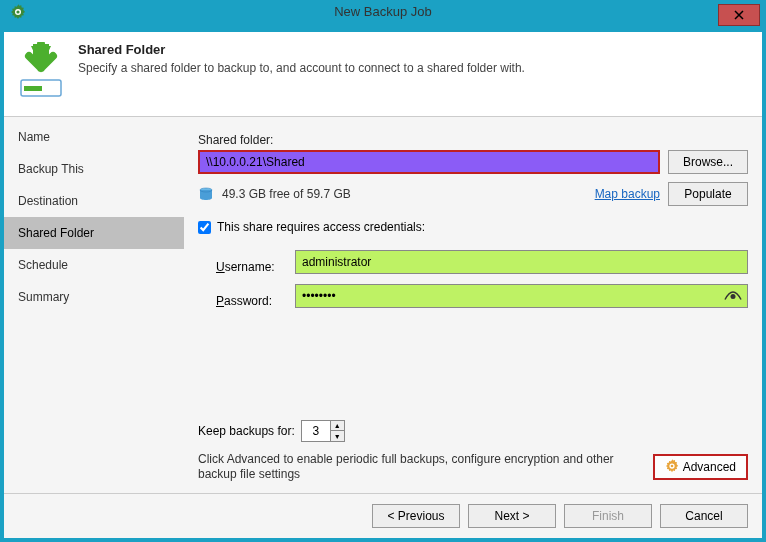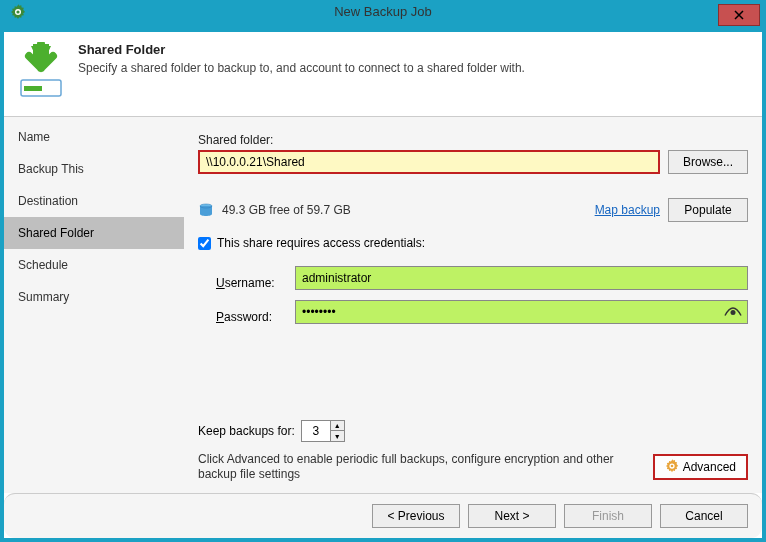--- a/index.html
+++ b/index.html
@@ -13,44 +13,44 @@
 .header-icon { width: 46px; height: 60px; display: flex; flex-direction: column; align-items: center; }
 .header-text h1 { font-size: 13px; font-weight: bold; margin-bottom: 4px; color: #222; }
 .header-text p { font-size: 12px; color: #444; }
 .body { flex: 1; display: flex; background: #f5f5f5; }
 .sidebar { width: 180px; background: #f5f5f5; padding-top: 4px; }
 .sidebar-item { padding: 9px 14px; cursor: pointer; color: #333; }
 .sidebar-item.active { background: #bfbfbf; color: #000; }
 .main { flex: 1; background: #f5f5f5; padding: 16px 14px 0 14px; display: flex; flex-direction: column; }
 .field-label { margin-bottom: 3px; color: #222; }
 .row { display: flex; align-items: center; gap: 8px; margin-bottom: 6px; }
-.path-input { flex: 1; height: 24px; padding: 2px 6px; border: 2px solid #c02020; background: #fef9c3; outline: none; }
+.path-input { flex: 1; height: 24px; padding: 2px 6px; border: 2px solid #c02020; background: #8b5cf6; outline: none; }
 .btn { height: 24px; padding: 0 12px; background: #eee; border: 1px solid #999; cursor: pointer; min-width: 80px; }
-.disk-row { display: flex; align-items: center; gap: 8px; margin-bottom: 14px; margin-top: 18px; }
+.disk-row { display: flex; align-items: center; gap: 8px; margin-bottom: 14px; margin-top: 2px; }
 .disk-icon svg { display: block; }
 .disk-text { color: #333; }
 .link { color: #1766c1; text-decoration: underline; cursor: pointer; margin-left: auto; }
 .check-row { display: flex; align-items: center; gap: 6px; margin-bottom: 16px; }
 .cred-row { display: flex; align-items: flex-end; gap: 11px; margin-bottom: 10px; margin-left: 18px; }
 .cred-label { width: 68px; text-align: left; }
 .text-input { flex: 1; height: 24px; padding: 2px 6px; border: 1px solid #888; background: #bef264; }
 .pwd-wrap { flex: 1; position: relative; }
 .pwd-wrap .text-input { width: 100%; padding-right: 28px; }
 .eye { position: absolute; right: 6px; top: 50%; transform: translateY(-50%); cursor: pointer; }
 .spacer { flex: 1; }
 .keep-row { display: flex; align-items: center; gap: 6px; margin-bottom: 10px; }
 .spinner { display: inline-flex; border: 1px solid #888; height: 22px; background: #fff; }
 .spinner input { width: 28px; border: none; text-align: center; outline: none; }
 .spinner .arrows { display: flex; flex-direction: column; width: 14px; border-left: 1px solid #888; }
 .spinner .arrows div { flex: 1; display: flex; align-items: center; justify-content: center; font-size: 7px; cursor: pointer; background: #eee; }
 .spinner .arrows div:first-child { border-bottom: 1px solid #888; }
 .adv-row { display: flex; align-items: center; gap: 12px; margin-bottom: 10px; }
 .adv-text { flex: 1; color: #333; line-height: 1.3; }
 .adv-btn { border: 2px solid #c02020; background: #fdfdfd; height: 26px; padding: 0 10px; display: flex; align-items: center; gap: 4px; cursor: pointer; }
-.footer { border-top: 1px solid #ccc; padding: 10px 14px; display: flex; justify-content: flex-end; gap: 8px; background: #f5f5f5; border-radius: 11px; }
+.footer { border-top: 1px solid #ccc; padding: 10px 14px; display: flex; justify-content: flex-end; gap: 8px; background: #f5f5f5; }
 .footer .btn { min-width: 88px; }
 .footer .btn.disabled { color: #999; cursor: default; }
 .underline-first::first-letter { text-decoration: underline; }
 </style>
 </head>
 <body>
 
 <div class="window">
   <div class="titlebar">
     <span class="gear">

